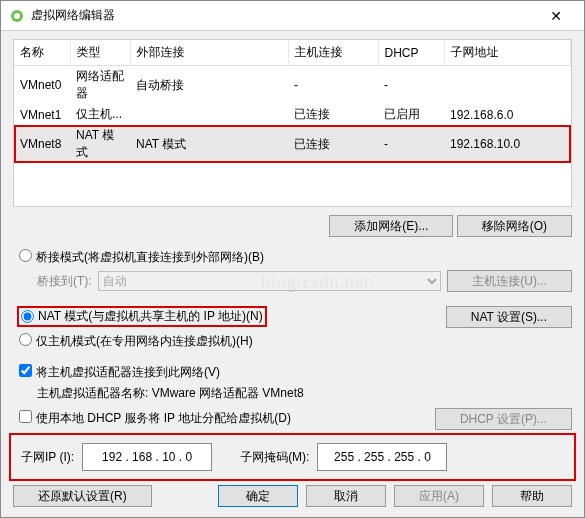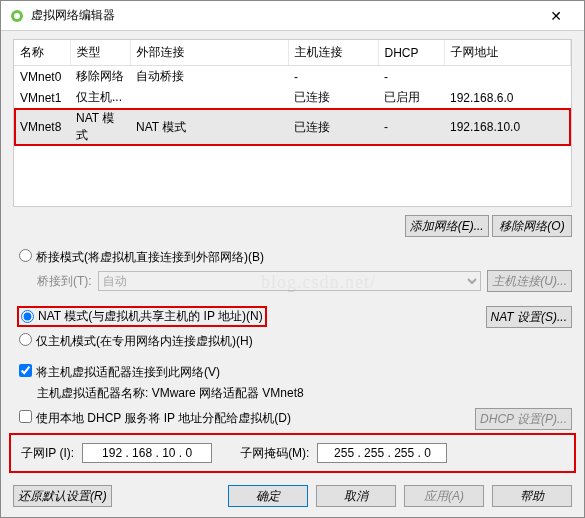--- a/index.html
+++ b/index.html
@@ -9,30 +9,30 @@
 .titlebar .title { flex: 1; }
 .titlebar .close { width: 40px; text-align: center; cursor: pointer; font-size: 14px; }
 .content { padding: 8px 12px 12px; }
 .table-wrap { border: 1px solid #ccc; background: #fff; height: 168px; overflow: hidden; }
 table { width: 100%; border-collapse: collapse; table-layout: fixed; }
 th { text-align: left; font-weight: normal; padding: 4px 6px; border-bottom: 1px solid #e0e0e0; border-right: 1px solid #e8e8e8; background: #fff; }
 td { padding: 2px 6px; }
 tr.sel td { background: #e8e8e8; }
 tr.hl { outline: 2px solid #d00; outline-offset: -2px; }
 .btn-row { text-align: right; margin: 8px 0 4px; }
-button { padding: 2px 4px; min-width: 80px; height: 22px; background: #e1e1e1; border: 1px solid #999; cursor: pointer; font-style: italic; }
+button { padding: 2px 24px; min-width: 80px; height: 22px; background: #e1e1e1; border: 1px solid #999; cursor: pointer; }
 button:disabled { color: #888; }
 .section-title { margin: 6px 0 4px; }
 .radio-group { padding: 4px 0; }
 .radio-line, .check-line { display: flex; align-items: flex-start; padding: 4px 0 4px 6px; gap: 4px; }
 .indent { padding-left: 24px; }
 .row-with-btn { display: flex; align-items: center; }
 .row-with-btn .grow { flex: 1; }
 select { height: 20px; border: 1px solid #aaa; background: #f0f0f0; color: #888; }
-input[type=text].ip { width: 130px; height: 20px; border: 1px solid #888; background: #fff; text-align: center; padding: 0 4px; font-family: inherit; }
+input[type=text].ip { width: 130px; height: 28px; border: 1px solid #888; background: #fff; text-align: center; padding: 0 4px; font-family: inherit; }
 .ip-row { display: flex; align-items: center; gap: 8px; padding: 6px 8px; margin-top: 6px; }
 .hl-box { outline: 2px solid #d00; outline-offset: 2px; }
 .footer { position: absolute; bottom: 10px; left: 12px; right: 12px; display: flex; align-items: center; gap: 8px; }
 .footer .spacer { flex: 1; }
 .watermark { position: absolute; left: 260px; top: 271px; color: #ccc; font-size: 18px; pointer-events: none; font-family: Liberation Serif, serif; letter-spacing: 1px; }
 .radio-hl { display: inline-flex; align-items: center; gap: 4px; outline: 2px solid #d00; padding: 0 2px; }
 input[type=radio], input[type=checkbox] { margin: 0; }
 </style>
 </head>
 <body>
@@ -65,21 +65,21 @@
         <th>类型</th>
         <th>外部连接</th>
         <th>主机连接</th>
         <th>DHCP</th>
         <th>子网地址</th>
       </tr>
         </thead>
       <tbody>
         <tr>
           <td>VMnet0</td>
-            <td>移除网络</td>
+            <td>网络适配器</td>
             <td>自动桥接</td>
             <td>-</td>
             <td>-</td>
             <td></td>
         </tr>
         <tr>
           <td>VMnet1</td>
             <td>仅主机...</td>
             <td></td>
             <td>已连接</td>

